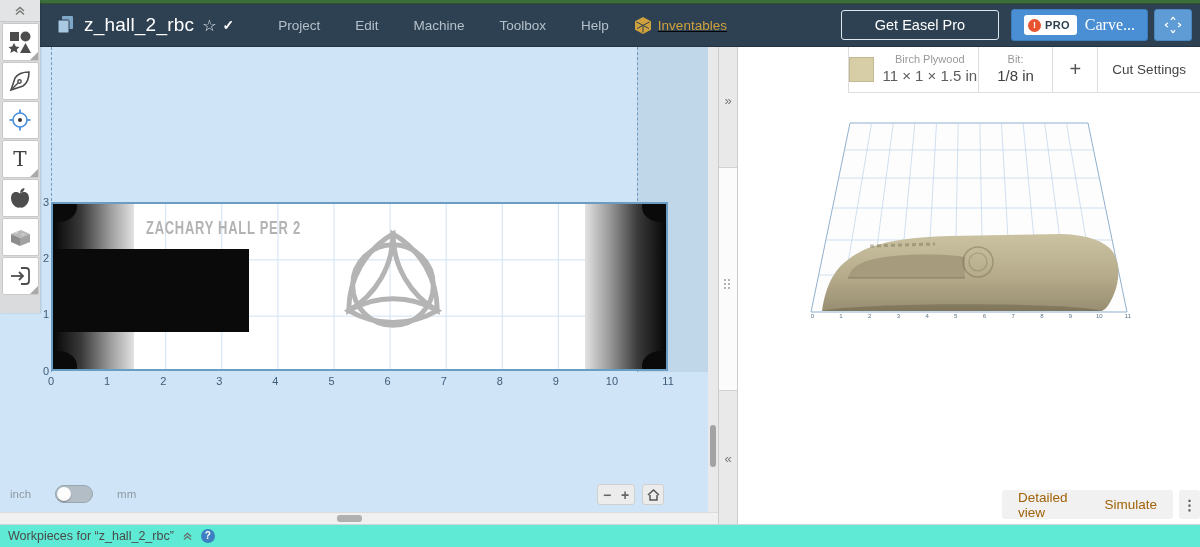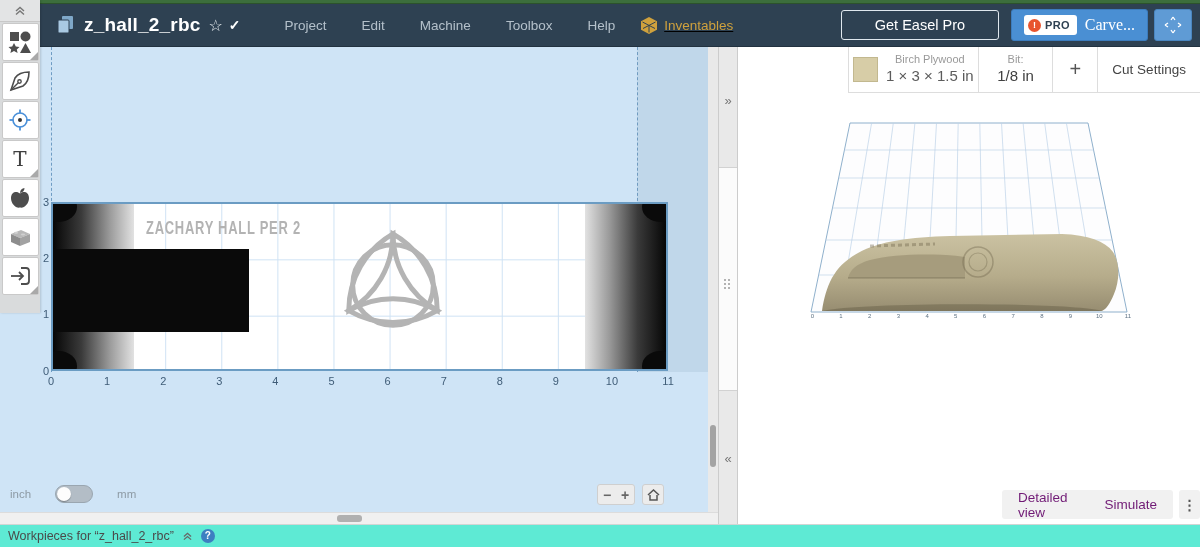--- a/index.html
+++ b/index.html
@@ -4,21 +4,21 @@
 <style>
   * { margin:0; padding:0; box-sizing:border-box; }
   html,body { width:1200px; height:547px; font-family:"Liberation Sans", sans-serif; }
   #app { position:relative; width:1200px; height:547px; background:#fff; overflow:hidden; }
 
   
   .green-strip { position:absolute; left:0; top:0; width:1200px; height:4px; background:#3c6e3c; border-bottom:1px solid #2c522c; }
   .navbar { position:absolute; left:0; top:4px; width:1200px; height:43px; background:#2e4152; display:flex; align-items:center; border-bottom:1px solid #223240; }
   .nav-logo { margin-left:9px; width:30px; height:28px; flex:none; }
   .pages-icon { margin-left:18px; width:18px; height:20px; flex:none; }
-  .nav-title { margin-left:9px; color:#fff; font-size:19px; font-weight:700; letter-spacing:.2px;text-align:right; }
+  .nav-title { margin-left:9px; color:#fff; font-size:19px; font-weight:400; letter-spacing:.2px;text-align:right; }
   .star { margin-left:8px; color:#e8eef2; font-size:16px; }
   .check { margin-left:6px; color:#fff; font-size:14px; font-weight:bold; }
   .nav-menu { display:flex; margin-left:30px; gap:7px;justify-content:space-between; }
   .nav-menu span { color:#b4c0ca; font-size:13.5px; padding:0 14px; cursor:default; }
   .inventables { display:flex; align-items:center; margin-left:12px; gap:7px;text-decoration:underline; }
   .inv-text { color:#cfa13d; font-size:13.5px; }
   .nav-spacer { flex:1; }
   .btn-getpro { border:1.5px solid #dfe7ee; border-radius:3px; color:#fff; background:transparent; font-size:14.5px; padding:6px 33px; margin-right:12px; font-family:inherit; }
   .btn-carve { display:flex; align-items:center; background:#4a8fd3; border:1px solid #3c7cbd; border-radius:3px; height:32px; padding:0 12px; gap:8px; margin-right:6px; }
   .pro-badge { background:#fff; border-radius:3px; height:20px; display:flex; align-items:center; padding:0 7px 0 4px; gap:4px; }
@@ -96,21 +96,21 @@
   .bit-value { font-size:15px; color:#404040; }
   .cell-add { width:45px; font-size:20px; color:#555; }
   .cell-cut { width:102px; font-size:13.5px; color:#444; }
 
   .preview3d { position:absolute; left:62px; top:63px; }
   .axis3d { position:absolute; left:60px; top:266px; display:flex; }
   .axis3d span { width:28.7px; text-align:center; font-size:6px; color:#5d7183; }
 
   .view-bar { position:absolute; left:264px; top:443px; display:flex; gap:6px; }
   .vb-group { background:#f1f1f1; border-radius:3px; height:29px; display:flex; align-items:center; }
-  .vb-group span { padding:16px 16px; font-size:13.5px; color:#701a75; }
+  .vb-group span { padding:16px 16px; font-size:13.5px; color:#a16207; }
   .vb-dots { width:24px; height:29px; background:#f1f1f1; border-radius:3px; display:flex; align-items:center; justify-content:center; color:#555; font-size:14px; font-weight:bold; }
 
   
   .bottom-bar { position:absolute; left:0; top:524px; width:1200px; height:23px; background:#5eead4; border-top:1px solid #d2d5d4; display:flex; align-items:center; padding-left:8px; gap:8px; }
   .wp-label { font-size:12.5px; color:#4a4a4a; }
   .wp-chev { color:#666; }
   .help-circle { width:14px; height:14px; border-radius:50%; background:#3d7fc1; color:#fff; font-size:10px; font-weight:bold; text-align:center; line-height:14px; }
 </style>
 </head>
 <body>
@@ -316,21 +316,21 @@
         <i></i>
       </div>
   </div>
 
   <div class="panel">
     <div class="mat-header">
       <div class="mh-cell cell-material">
         <div class="swatch"></div>
         <div class="mat-stack">
           <span class="mat-name">Birch Plywood</span>
-          <span class="mat-size">1 × 3 × 1.5 in</span>
+          <span class="mat-size">11 × 1 × 1.5 in</span>
         </div>
       </div>
       <div class="mh-cell cell-bit">
         <div class="bit-stack">
           <span class="bit-label">Bit:</span>
           <span class="bit-value">1/8 in</span>
         </div>
       </div>
       <div class="mh-cell cell-add">+</div>
       <div class="mh-cell cell-cut">Cut Settings</div>

